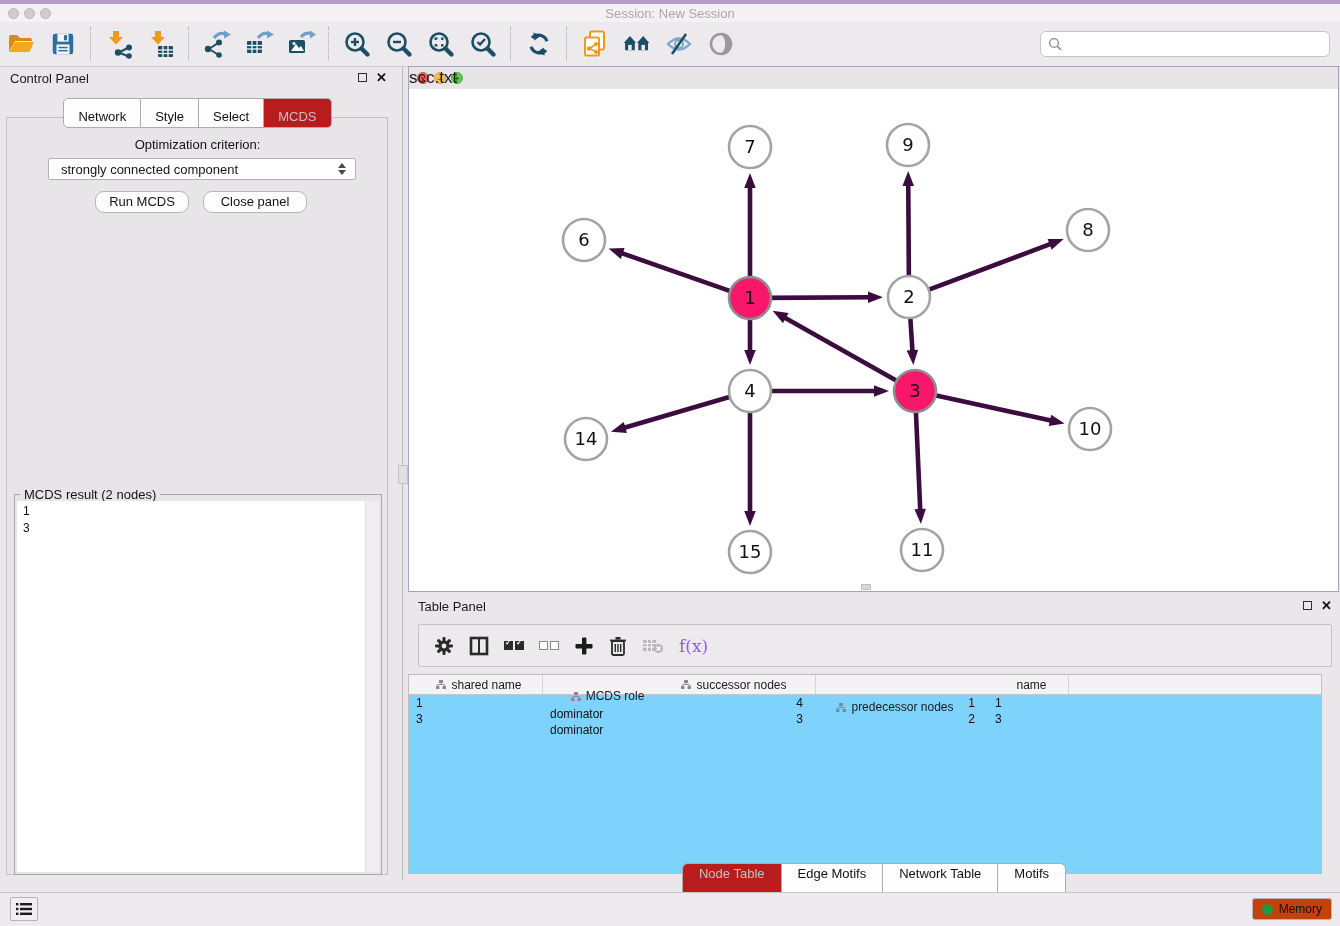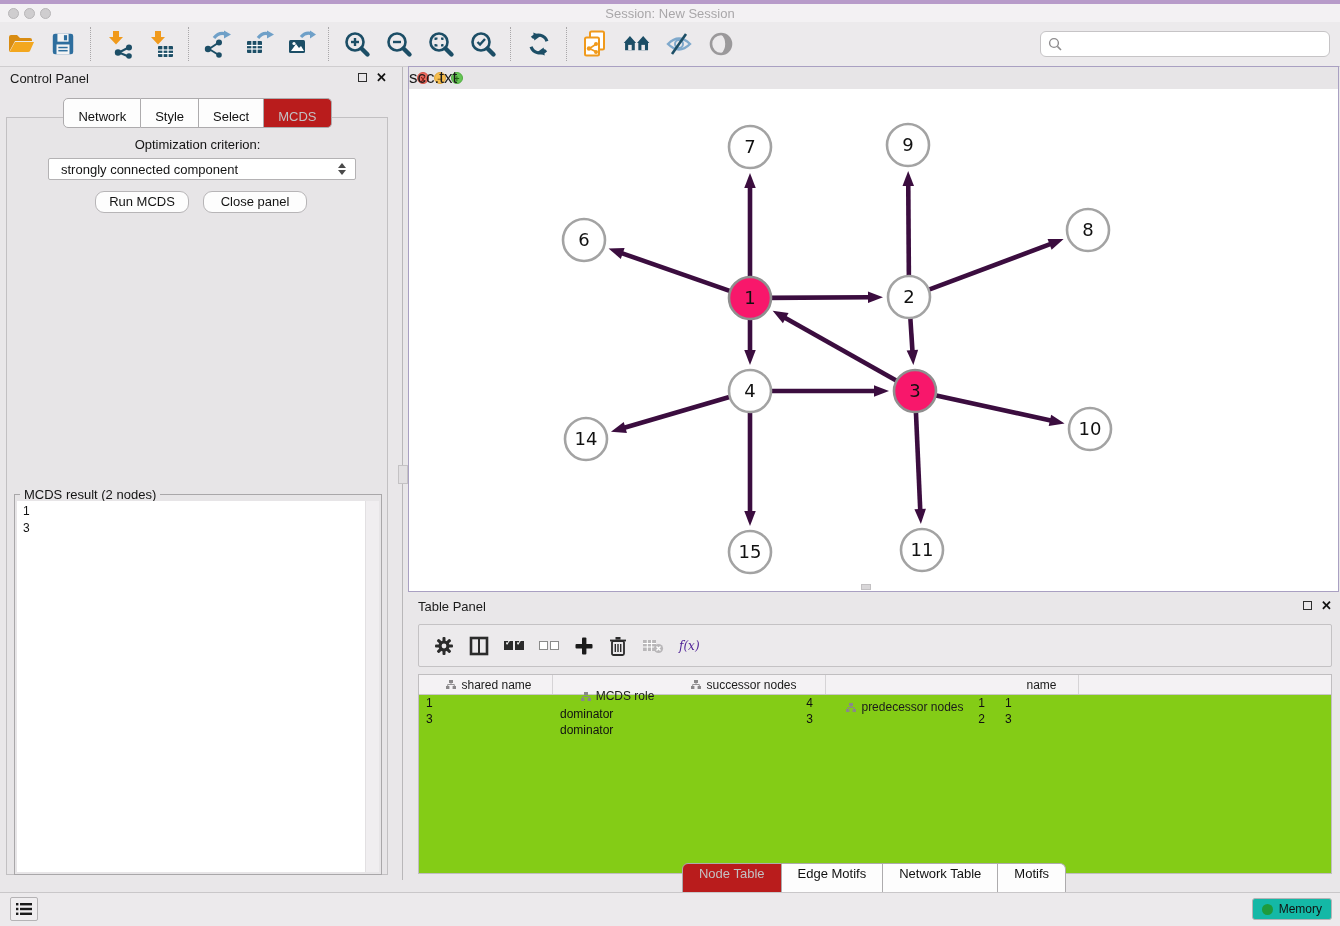--- a/index.html
+++ b/index.html
@@ -59,45 +59,45 @@
   .nt.yellow{background:#F6BE4F;border:1px solid #DFA53B;color:#8E5E12;box-sizing:border-box;}
   .nt.green{background:#65C554;border:1px solid #52AC43;color:#1F6414;box-sizing:border-box;}
   .nt:first-child{margin-left:8px;}
   .net-title{position:absolute;left:0;right:0;text-align:left;font-size:17px;color:#1B1B1B;}
   .net-canvas{position:absolute;left:0;top:22px;width:929px;height:502px;background:#fff;}
   .net-grip{position:absolute;left:452px;bottom:1px;width:10px;height:6px;background:#D9D7D9;border:1px solid #C3C1C3;box-sizing:border-box;}
   
   .table-panel{position:absolute;left:408px;top:595px;width:932px;height:295px;}
   .tp-toolbar{position:absolute;left:10px;top:29px;width:914px;height:43px;background:#ECEAEC;border:1px solid #C4C2C4;border-radius:2px;box-sizing:border-box;display:flex;align-items:center;}
   .tp-icon{margin-left:15px;display:flex;align-items:center;}
-  .fx{font-family:"DejaVu Serif",serif;font-style:italic;font-size:12px;color:#4c1d95;}
+  .fx{font-family:"DejaVu Serif",serif;font-size:17px;color:#8b5cf6;}
   .checkpair{display:flex;gap:2px;}
   .cbx{width:9px;height:9px;box-sizing:border-box;}
   .cbx.checked{background:#2B2B2B;position:relative;}
   .cbx.checked::after{content:"✓";position:absolute;left:1px;top:-3px;font-size:8px;color:#fff;font-weight:bold;}
   .cbx.empty{border:1.4px solid #8A8A8A;background:#fff;}
-  .dtable{position:absolute;left:10px;top:79px;width:914px;height:200px;background:#84cc16;border:1px solid #C0BEC0;box-sizing:border-box;}
+  .dtable{position:absolute;left:0;top:79px;width:914px;height:200px;background:#7dd3fc;border:1px solid #C0BEC0;box-sizing:border-box;}
   .thead{display:flex;height:19px;border-bottom:1px solid #C9C7C9;background:#F4F2F4;}
   .th{display:flex;align-items:center;font-size:12px;color:#1B1B1B;border-right:1px solid #D6D4D6;box-sizing:border-box;justify-content:center;gap:5px;}
   .th svg{flex:0 0 auto;}
   .trow{display:flex;height:16px;align-items:center;font-size:12px;color:#111;}
   .td{box-sizing:border-box;overflow:hidden;white-space:nowrap;}
   .c0{width:134px;padding-left:7px;}
   .c1{width:123px;padding-left:7px;margin-top:21px;}
   .c2{width:150px;text-align:right;padding-right:13px;}
   .c3{width:171px;text-align:right;padding-right:12px;}
   .c4{width:82px;padding-left:8px;}
   .tp-tabs{position:absolute;left:0;right:0;top:268px;display:flex;justify-content:center;}
   .tp-tabs .seg{padding:3px 16px 20px;font-size:13px;}
   .tp-tabs .seg:first-child{border-radius:6px 0 0 6px;}
   .tp-tabs .seg:last-child{border-radius:0 6px 6px 0;}
   
   .status-bar{position:absolute;left:0;right:0;bottom:0;height:33px;background:#ECEAEC;border-top:1px solid #C9C7C9;}
   .list-btn{position:absolute;left:10px;top:4px;width:28px;height:24px;background:#F0EEF0;border:1px solid #B5B3B5;border-radius:2px;box-sizing:border-box;display:flex;align-items:center;justify-content:center;}
-  .memory-btn{position:absolute;right:8px;top:5px;height:22px;background:#14b8a6;border:1px solid #B5B3B5;border-radius:3px;box-sizing:border-box;display:flex;align-items:center;padding:0 9px;gap:6px;font-size:12px;color:#111;}
+  .memory-btn{position:absolute;right:8px;top:5px;height:22px;background:#c2410c;border:1px solid #B5B3B5;border-radius:3px;box-sizing:border-box;display:flex;align-items:center;padding:0 9px;gap:6px;font-size:12px;color:#111;}
   .mem-dot{width:11px;height:11px;border-radius:50%;background:#1E9B3C;}
 </style>
 </head>
 <body>
 
 <div class="top-accent"></div>
 
 <div class="titlebar">
   <div class="traffic">
     <span class="tl gray"></span>

